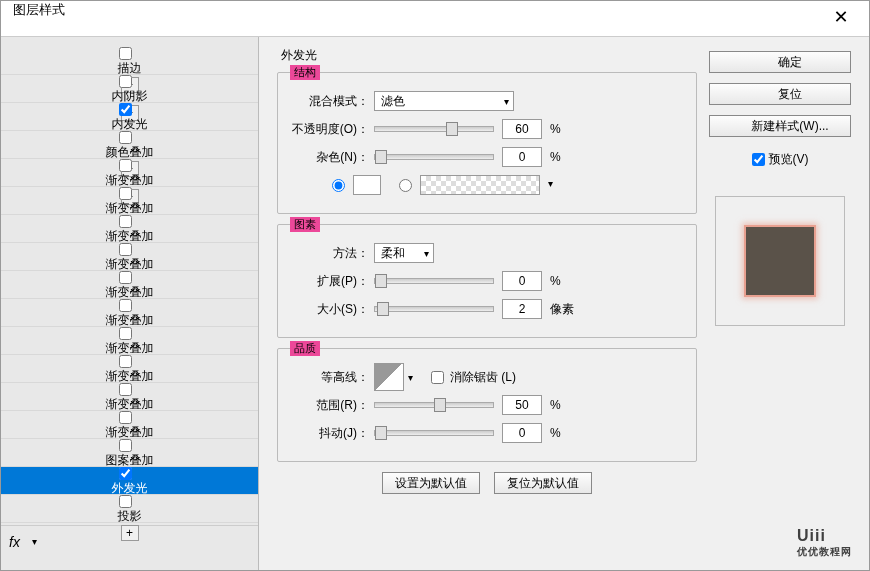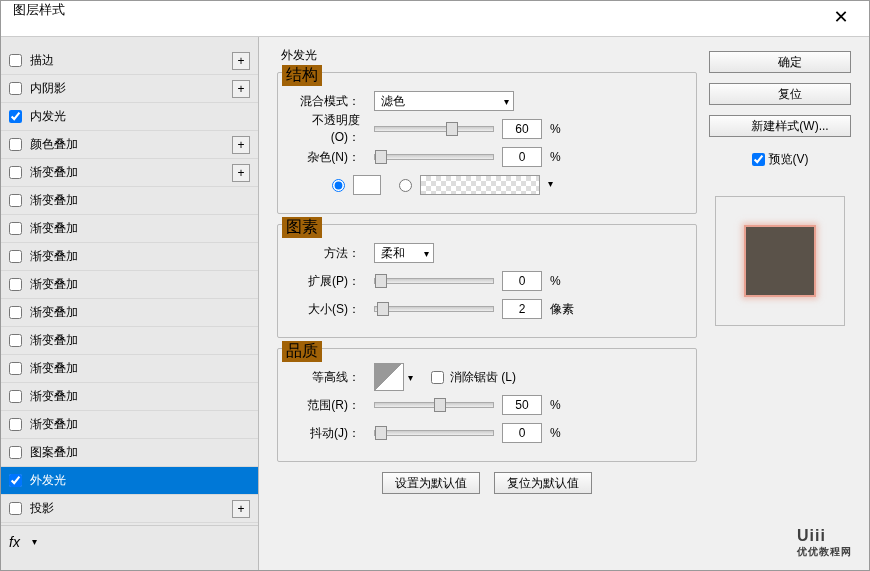--- a/index.html
+++ b/index.html
@@ -4,33 +4,33 @@
 <style>
 * { box-sizing: border-box; margin: 0; padding: 0; }
 body { font-family: "Microsoft YaHei", sans-serif; font-size: 12px; background: #f0f0f0; width: 870px; height: 571px; overflow: hidden; position: relative; }
 .dialog { width: 870px; height: 571px; background: #f0f0f0; border: 1px solid #999; }
 .titlebar { height: 36px; display: flex; align-items: flex-start; padding: 0 12px; background: #fff; border-bottom: 1px solid #ccc; }
 .titlebar-title { flex: 1; font-size: 13px; color: #000; }
 .close-btn { width: 32px; height: 32px; display: flex; align-items: center; justify-content: center; font-size: 18px; cursor: pointer; }
 .content { display: flex; height: calc(100% - 36px); }
 .sidebar { width: 258px; background: #e8e8e8; border-right: 1px solid #bbb; padding-top: 10px; overflow: hidden; }
 .style-list { }
-.style-item { display: flex; align-items: center; height: 28px; padding: 0 8px; border-bottom: 1px solid #d8d8d8; cursor: pointer; }
+.style-item { display: flex; align-items: center; height: 28px; padding: 0 8px; border-bottom: 1px solid #d8d8d8; cursor: pointer; flex-direction: column; }
 .style-item.selected { background: #0078d7; color: #fff; }
 .style-item input[type="checkbox"] { margin-right: 8px; }
 .style-item-label { flex: 1; }
 .add-btn { width: 18px; height: 18px; border: 1px solid #999; display: flex; align-items: center; justify-content: center; font-size: 12px; background: #f0f0f0; cursor: pointer; }
 .fx-row { height: 32px; display: flex; align-items: center; padding: 0 8px; border-top: 1px solid #ccc; gap: 12px; margin-top: 2px; }
 .fx-icon { font-style: italic; font-size: 14px; }
 .main { flex: 1; padding: 10px 18px; display: flex; gap: 12px; }
 .settings { flex: 1; }
 .fieldset { border: 1px solid #bbb; border-radius: 2px; padding: 14px 10px 14px 10px; margin-bottom: 10px; position: relative; }
-.fieldset-title { position: absolute; top: -8px; left: 4px; background: #a16207; padding: 0 4px; font-size: 16px; }
+.fieldset-title { position: absolute; top: -8px; left: 12px; background: #ec4899; padding: 0 4px; font-size: 11px; }
 .row { display: flex; align-items: center; height: 28px; }
-.row-label { width: 86px; text-align: right; padding-right: 14px; }
+.row-label { width: 86px; text-align: right; padding-right: 5px; }
 .select { border: 1px solid #999; height: 20px; padding: 0 18px 0 6px; background: #fff; font-size: 12px; position: relative; display: inline-flex; align-items: center; }
 .select::after { content: "▾"; position: absolute; right: 4px; font-size: 10px; }
 .slider { flex: 1; max-width: 120px; height: 6px; background: linear-gradient(#ccc,#eee); border: 1px solid #aaa; position: relative; }
 .slider-thumb { position: absolute; top: -5px; width: 12px; height: 14px; background: #e0e0e0; border: 1px solid #888; }
 .num-input { width: 40px; height: 20px; border: 1px solid #999; background: #fff; text-align: center; font-size: 12px; margin-left: 8px; }
 .unit { margin-left: 8px; }
 .radio-row { display: flex; align-items: center; gap: 8px; padding-left: 44px; }
 .color-swatch { width: 28px; height: 20px; border: 1px solid #999; background: #fff; }
 .gradient-swatch { width: 120px; height: 20px; border: 1px solid #999; background: repeating-conic-gradient(#ddd 0 25%, #fff 0 50%) 0 0/10px 10px; position: relative; }
 .gradient-swatch::after { content:"▾"; position:absolute; right:-14px; top:2px; font-size:10px;}

